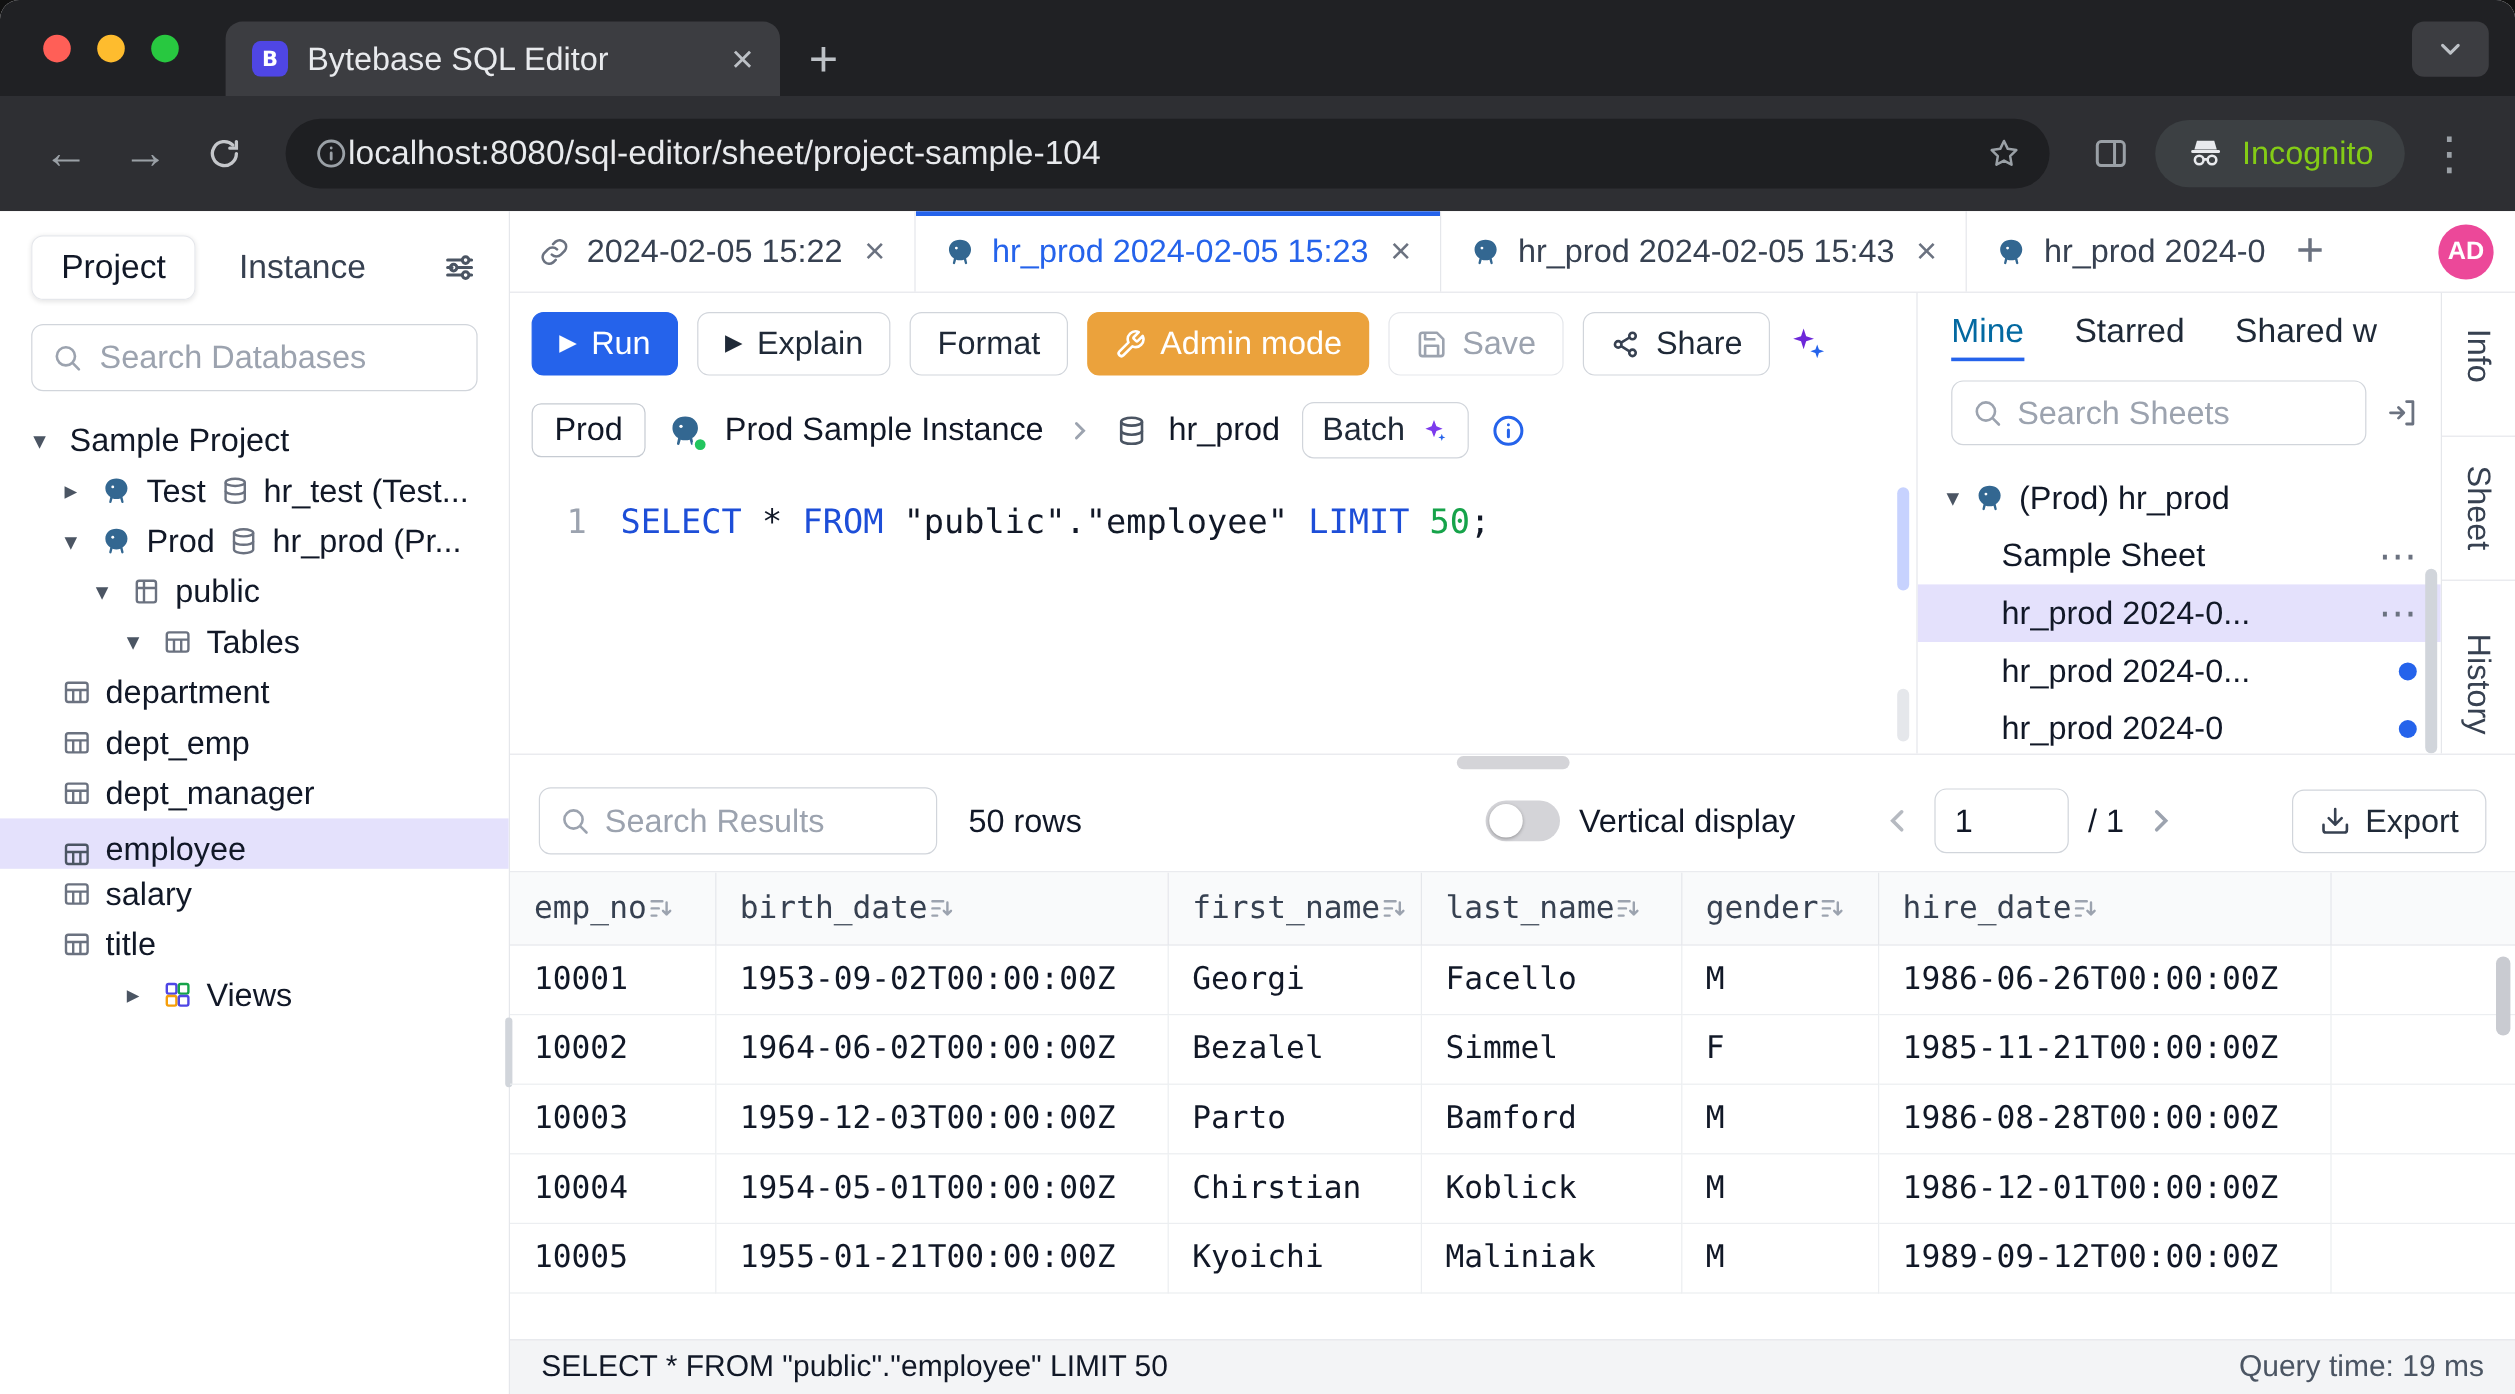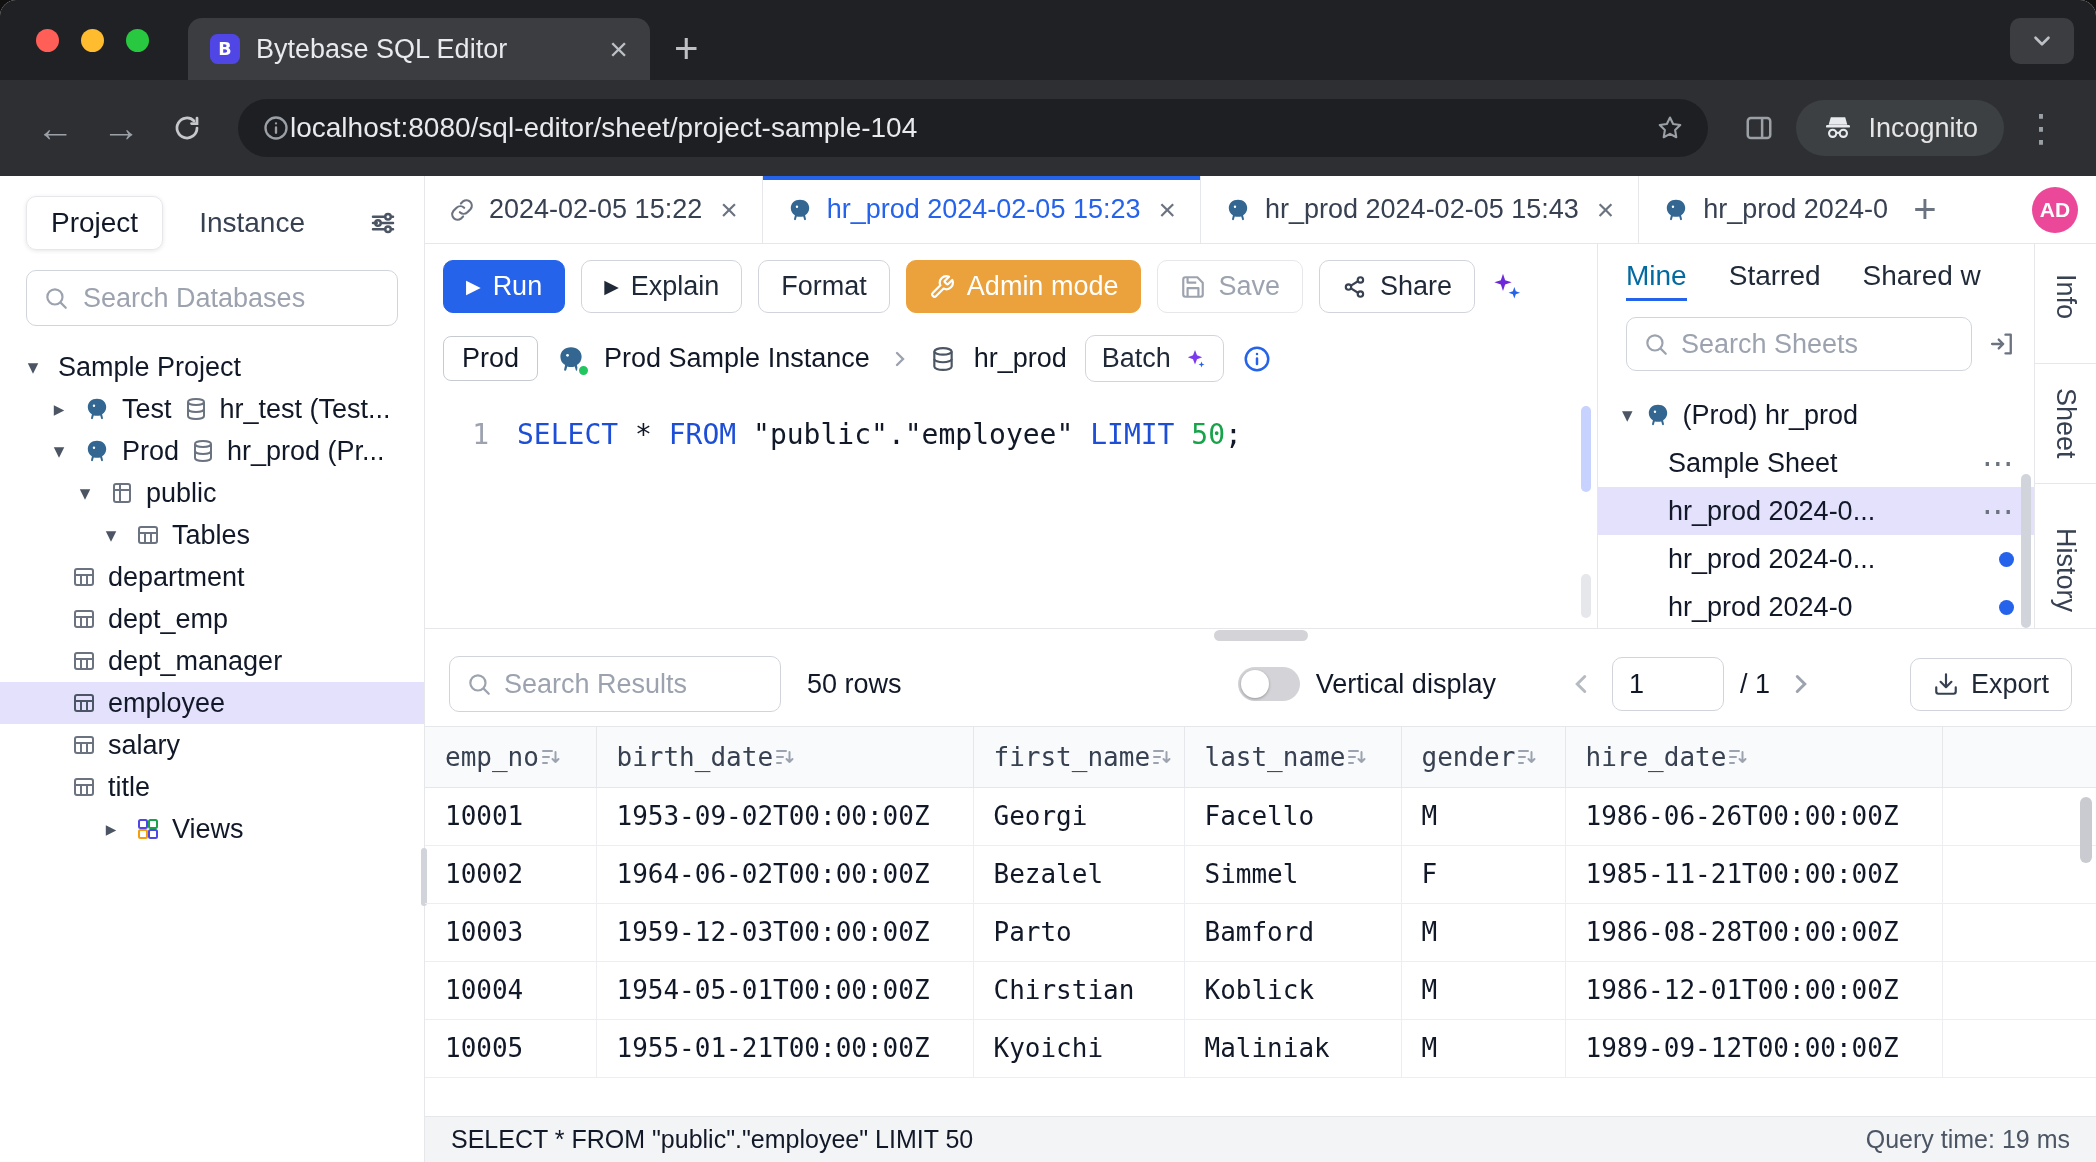--- a/index.html
+++ b/index.html
@@ -15,39 +15,39 @@
   .btab { margin-left:188px; height:62px; width:462px; background:#3c3d41; border-radius:14px 14px 0 0; display:flex; align-items:center; padding:0 22px; gap:16px; color:#e8eaed; font-size:27px; }
   .btab-title { flex:1; white-space:nowrap; overflow:hidden; }
   .xbtn { color:#bdc1c6; font-size:32px; line-height:1; cursor:default; }
   .newtab-btn { color:#bdc1c6; font-size:42px; margin:0 0 10px 24px; line-height:1; }
   .tabsearch-btn { position:absolute; right:22px; top:18px; width:64px; height:46px; border-radius:10px; background:#3c3d41; display:flex; align-items:center; justify-content:center; }
 
   .navbar { height:96px; background:#2e2f33; display:flex; align-items:center; padding:0 26px; gap:8px; flex:none; }
   .nav-icon { width:58px; height:58px; display:flex; align-items:center; justify-content:center; color:#9aa0a6; font-size:38px; border-radius:50%; flex:none; }
   .urlbar { flex:1; height:58px; background:#1e1f22; border-radius:30px; margin:0 14px; display:flex; align-items:center; padding:0 24px; min-width:0; }
   .url-text { color:#e8eaed; font-size:28px; flex:1; white-space:nowrap; overflow:hidden; }
-  .incognito { height:56px; border-radius:28px; background:#3c4043; color:#e5e5e5; display:flex; align-items:center; gap:14px; padding:0 26px; font-size:27px; flex:none; }
+  .incognito { height:56px; border-radius:28px; background:#3c4043; color:#84cc16; display:flex; align-items:center; gap:14px; padding:0 26px; font-size:27px; flex:none; }
 
   
   .app { flex:1; display:flex; min-height:0; background:#fff; color:#1f2937; }
 
   
   .sidebar { width:425px; flex:none; border-right:1px solid #e5e7eb; display:flex; flex-direction:column; position:relative; }
   .sb-head { display:flex; align-items:center; padding:20px 26px 14px; }
   .sb-proj { border:1px solid #e5e7eb; box-shadow:0 1px 4px rgba(0,0,0,.10); border-radius:10px; padding:10px 24px; font-size:28px; font-weight:500; color:#111827; }
   .sb-inst { margin-left:36px; font-size:28px; color:#374151; }
   .sb-tune { margin-left:auto; }
   .sb-search { margin:6px 26px 20px; height:56px; border:1px solid #d1d5db; border-radius:10px; display:flex; align-items:center; gap:14px; padding:0 16px; }
   .sb-search input, .ss-input input, .res-search input { border:0; outline:0; font-size:27px; color:#374151; width:100%; background:transparent; font-family:inherit; }
   .sb-search input::placeholder, .ss-input input::placeholder, .res-search input::placeholder { color:#9ca3af; }
   .tree { flex:1; overflow:hidden; font-size:27px; color:#111827; }
   .trow { height:42px; display:flex; align-items:center; gap:12px; padding-right:8px; white-space:nowrap; overflow:hidden; }
   .trow .chev { width:26px; text-align:center; color:#4b5563; font-size:21px; flex:none; }
-  .trow.selected { background:#e4e1fc; }
-  .pl0{padding-left:20px}.pl1{padding-left:46px}.pl2{padding-left:72px}.pl3{padding-left:98px}.pl4{padding-left:72px}
+  .trow.selected { background:#e4e1fc;align-items:flex-end; }
+  .pl0{padding-left:20px}.pl1{padding-left:46px}.pl2{padding-left:72px}.pl3{padding-left:98px}.pl4{padding-left:52px}
   .sb-grip { position:absolute; right:-3px; top:672px; width:6px; height:58px; background:#d1d5db; border-radius:3px; }
 
   
   .main { flex:1; display:flex; flex-direction:column; min-width:0; }
   .etabs { height:68px; border-bottom:1px solid #e5e7eb; display:flex; align-items:stretch; flex:none; }
   .etab { display:flex; align-items:center; gap:14px; padding:0 24px; border-right:1px solid #e5e7eb; font-size:27px; color:#374151; white-space:nowrap; }
   .etab.active { color:#2563eb; box-shadow:inset 0 4px 0 #2563eb; }
   .etab .xbtn2 { color:#6b7280; font-size:30px; margin-left:4px; line-height:1; }
   .etab.cut { max-width:256px; overflow:hidden; border-right:0; }
   .etab-plus { display:flex; align-items:center; padding:0 18px; color:#6b7280; font-size:40px; }

